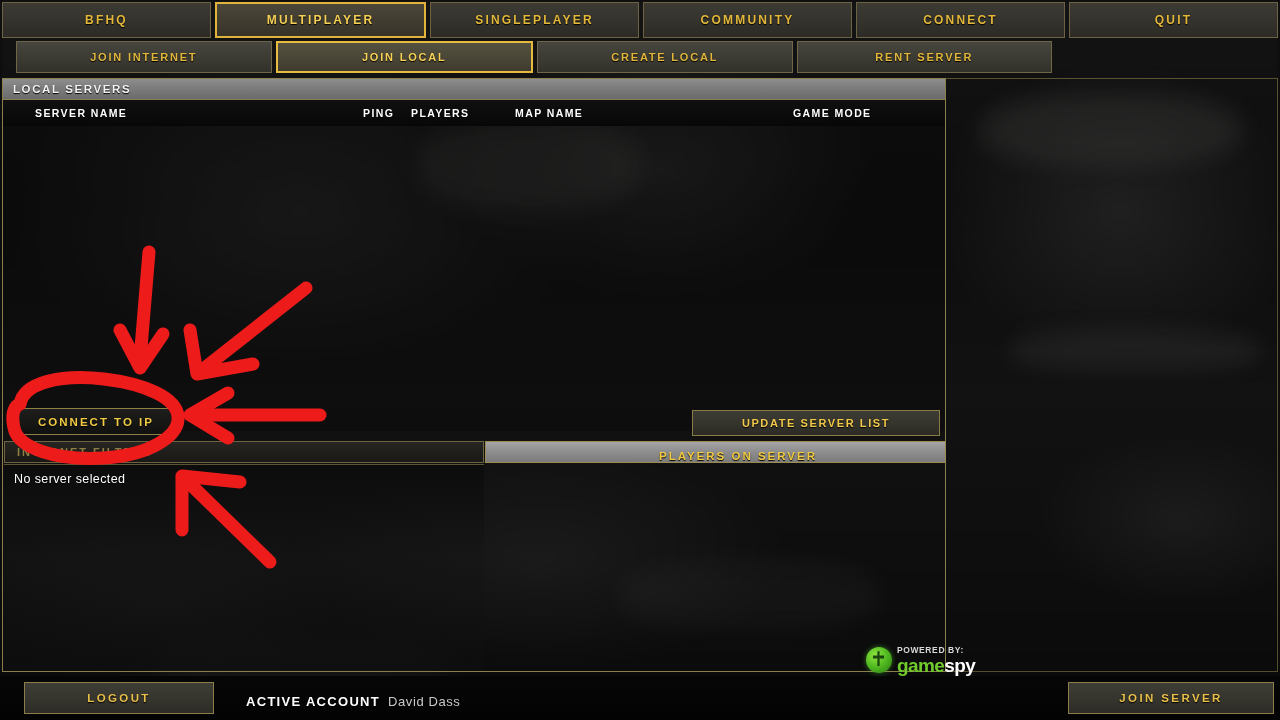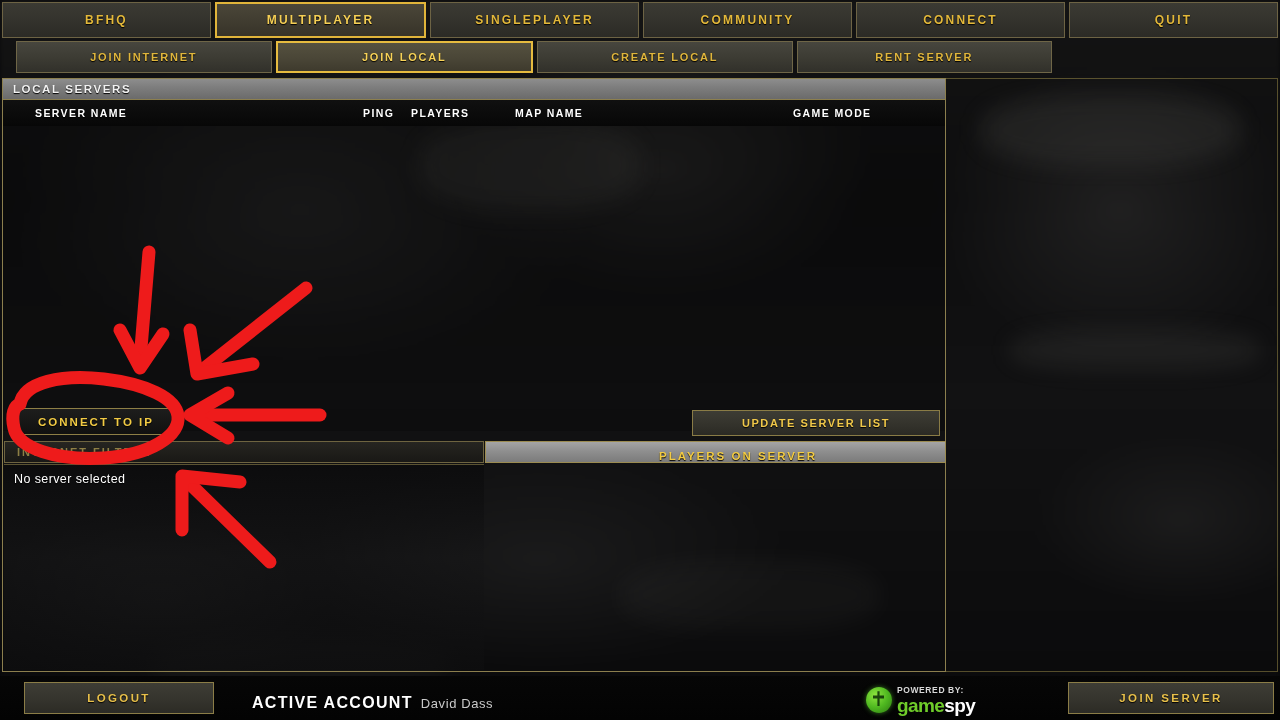--- a/index.html
+++ b/index.html
@@ -264,30 +264,30 @@
   }
   .btm-logout { left: 24px; width: 190px; }
   .btm-join   { left: 1068px; width: 206px; }
 
   .account {
     position: absolute; left: 246px; top: 694px;
     display: flex; align-items: baseline; gap: 8px;
     z-index: 9;
   }
   .account .lbl {
-    color: #ffffff; font-size: 16px; font-weight: bold;
-    letter-spacing: 1.3px; text-shadow: 0 1px 1px #000; margin-left: 6px;
+    color: #ffffff; font-size: 13px; font-weight: bold;
+    letter-spacing: 1.3px; text-shadow: 0 1px 1px #000;
   }
   .account .val {
     color: #c9c9c9; font-size: 13px; letter-spacing: .6px;
   }
 
   
   .gamespy {
-    position: absolute; left: 866px; top: 686px;
+    position: absolute; left: 866px; top: 646px;
     display: flex; align-items: center; gap: 5px;
     z-index: 9;
   }
   .gs-orb {
     width: 26px; height: 26px; border-radius: 50%;
     background: radial-gradient(circle at 36% 32%, #8ee53f 0%, #4fb820 50%, #2c7a12 100%);
     position: relative;
     box-shadow: 0 0 5px rgba(90,200,50,.55);
   }
   .gs-orb::after {

